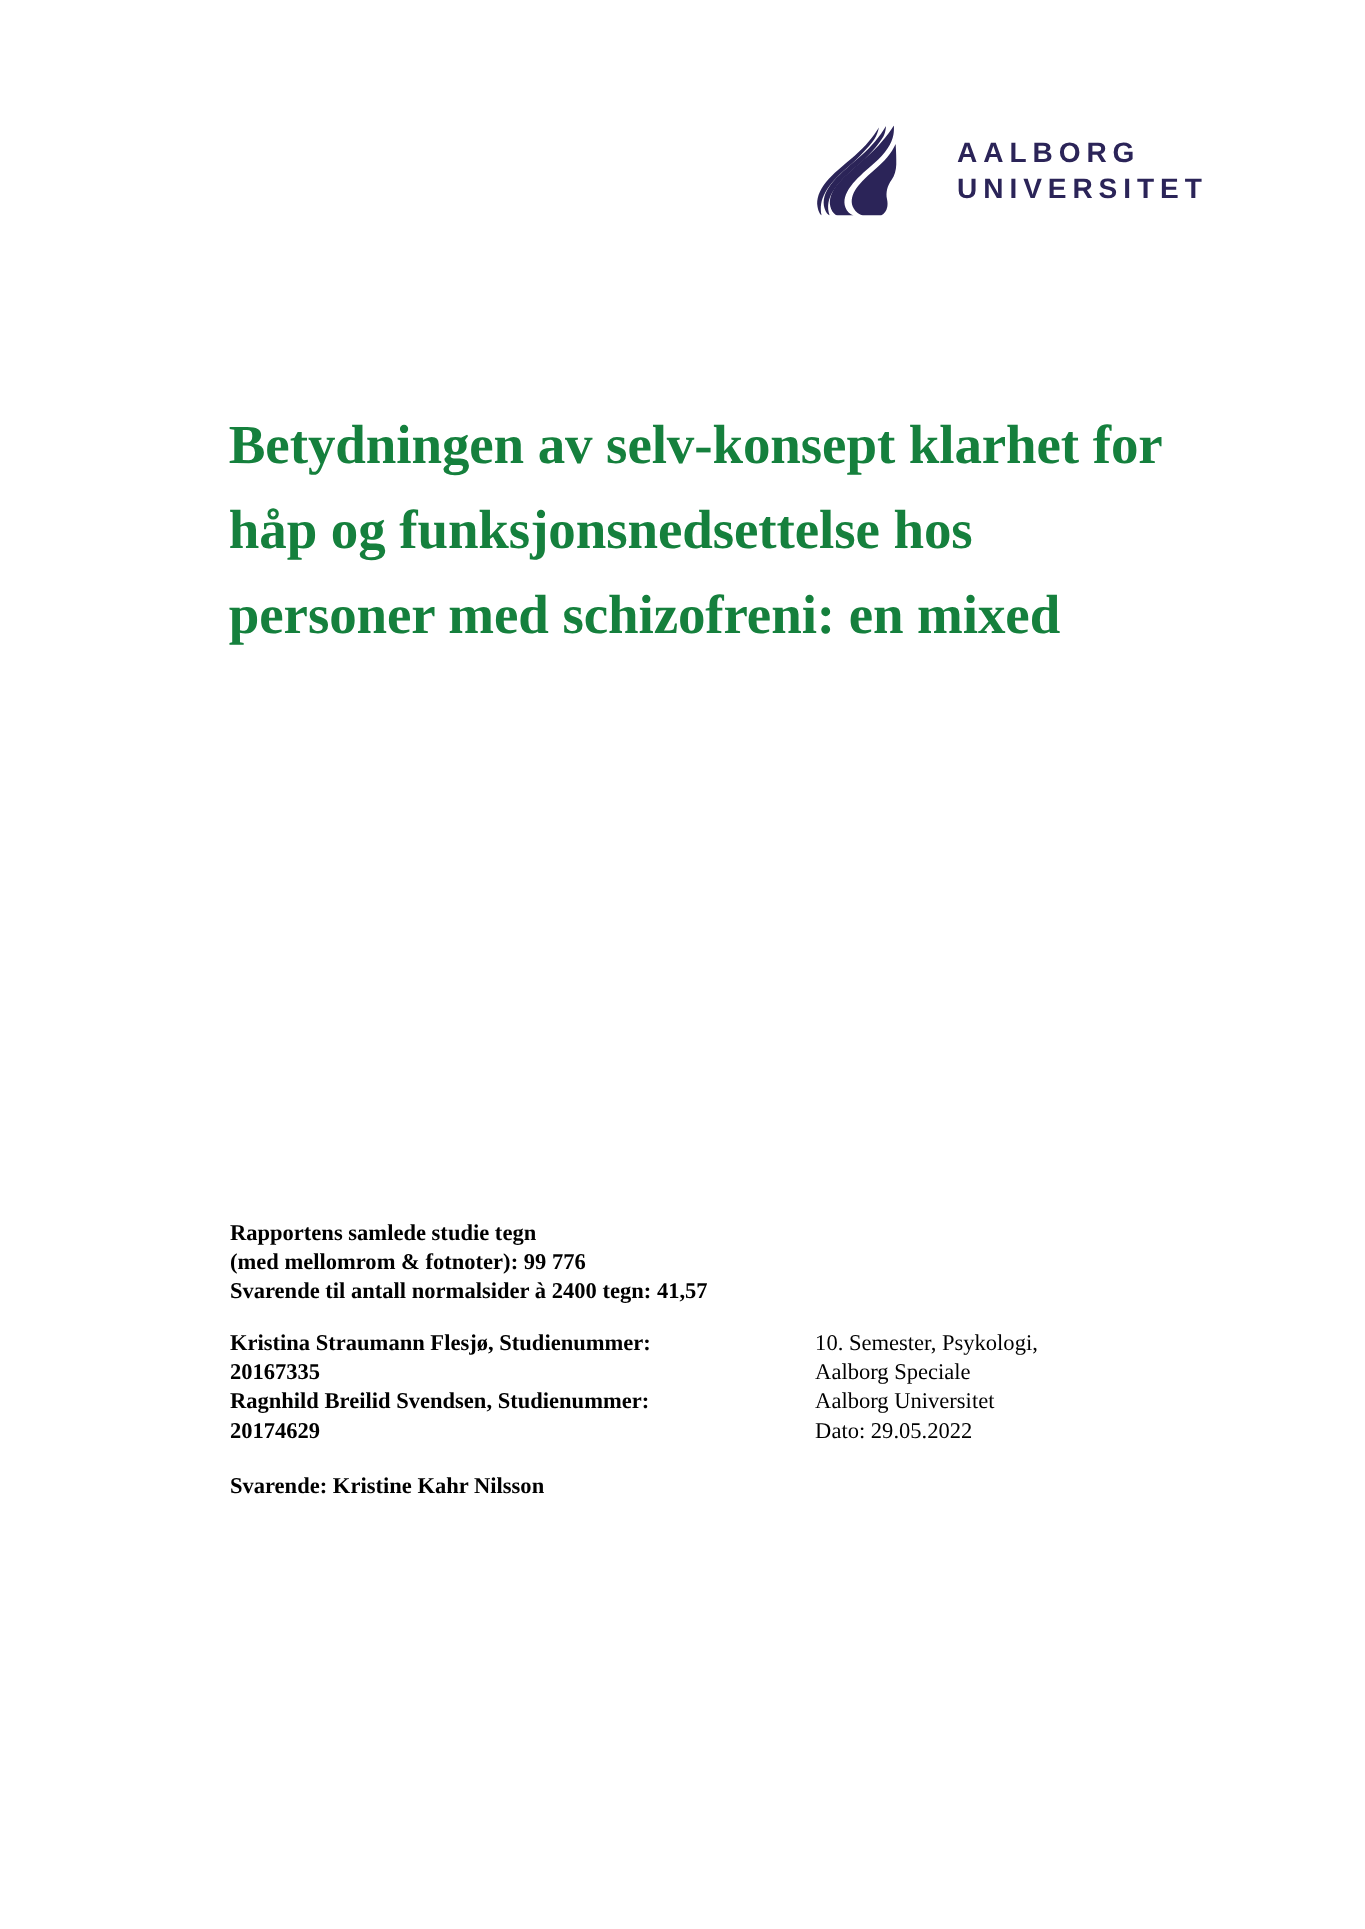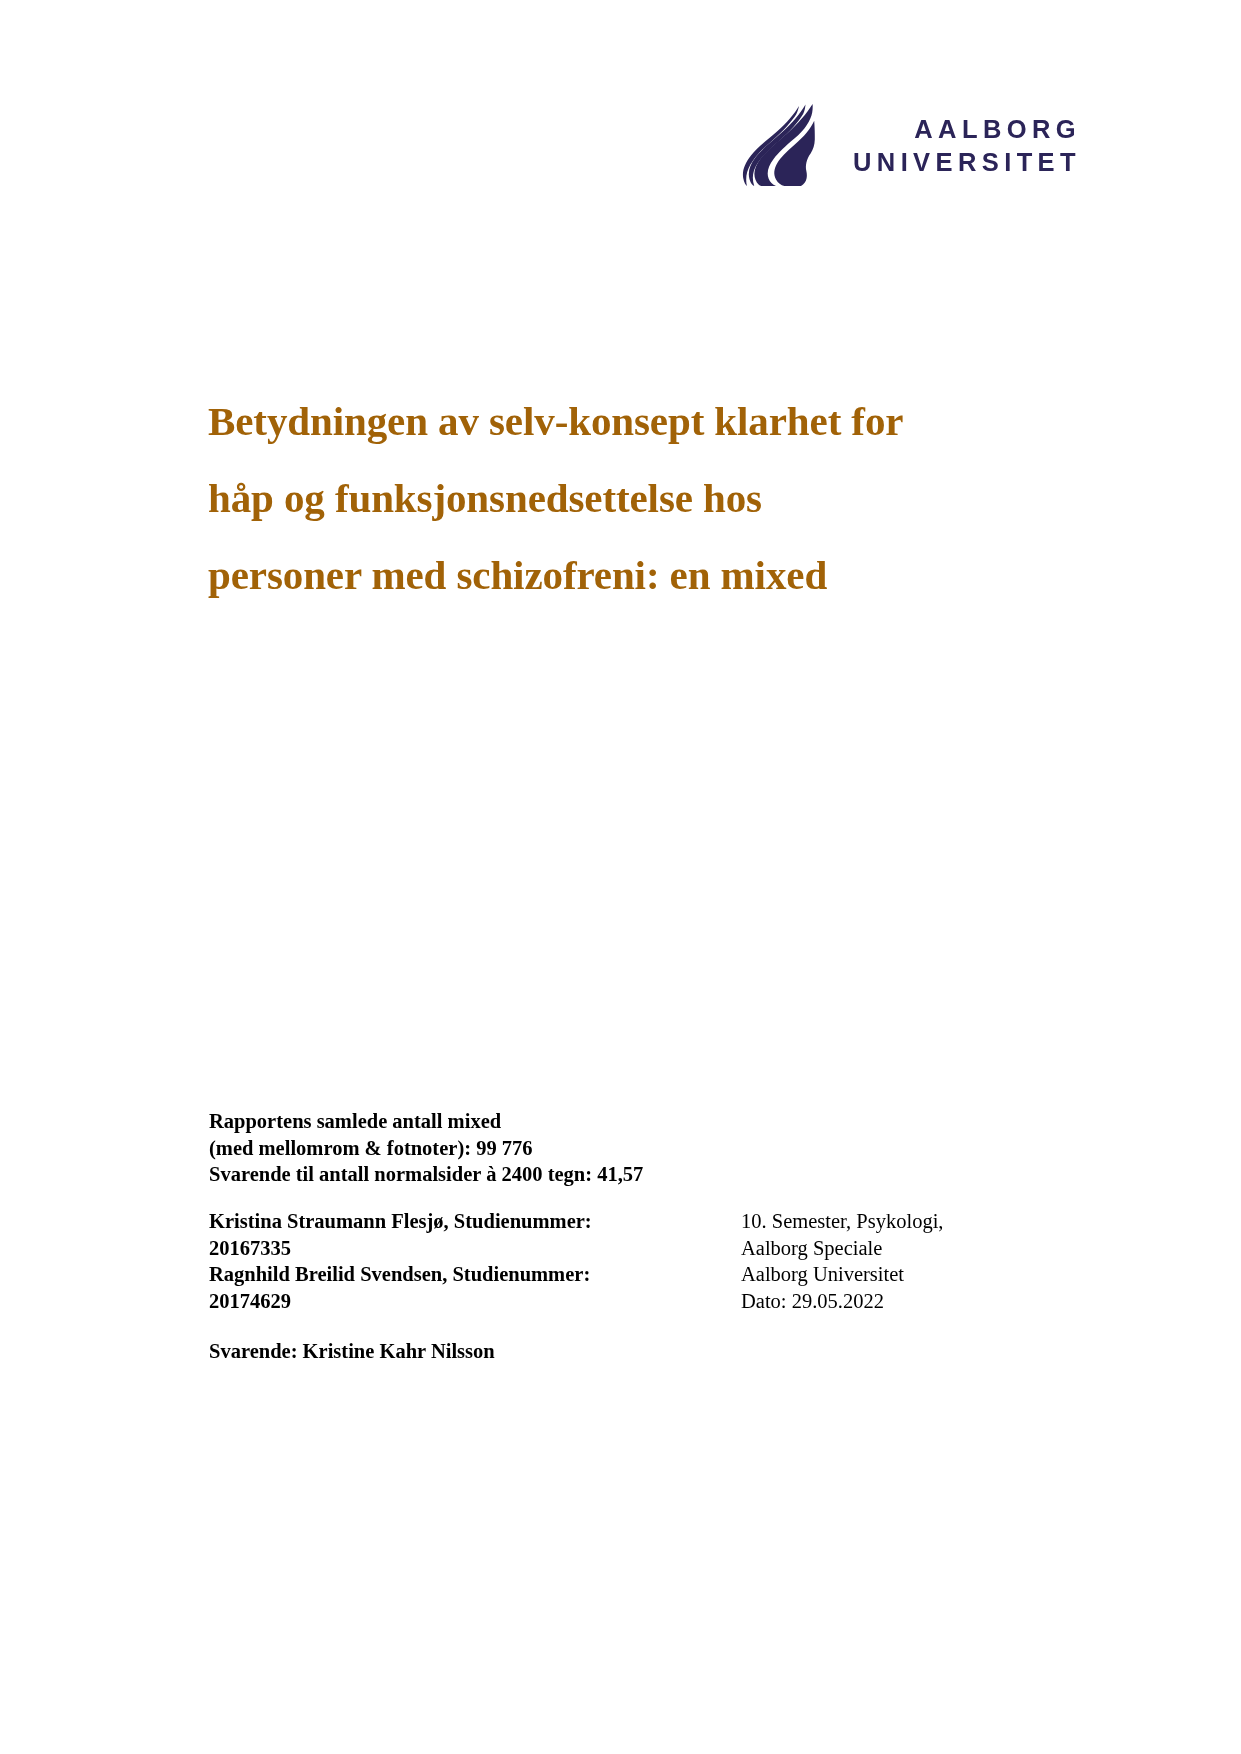--- a/index.html
+++ b/index.html
@@ -15,25 +15,24 @@
     font-family: "Liberation Serif", "DejaVu Serif", serif;
     color: #000000;
     overflow: hidden;
     box-sizing: border-box;
   }
 
   
   .logo-block {
     position: absolute;
     left: 736px;
-    top: 104px;
+    top: 114px;
     display: flex;
     align-items: center;
-    gap: 31px;
-    text-align: right;
+    gap: 48px;
   }
   .logo-mark {
     width: 86px;
     height: 82px;
     display: block;
     flex: none;
   }
   .logo-wordmark {
     display: flex;
     flex-direction: column;
@@ -48,27 +47,27 @@
     letter-spacing: 5.4px;
     line-height: 1;
     color: #2B2458;
     white-space: nowrap;
   }
 
   
   .doc-title {
     position: absolute;
     left: 208px;
-    top: 356px;
+    top: 332px;
     width: 800px;
     font-weight: 700;
-    font-size: 41px;
+    font-size: 50px;
     line-height: 77px;
     letter-spacing: -0.1px;
-    color: #a16207;
+    color: #15803d;
   }
   .doc-title .tline {
     display: block;
     white-space: nowrap;
   }
 
   
   .count-block {
     position: absolute;
     left: 209px;
@@ -137,21 +136,21 @@
     </div>
   </div>
 
   <h1 class="doc-title">
     <span class="tline">Betydningen av selv-konsept klarhet for</span>
     <span class="tline">håp og funksjonsnedsettelse hos</span>
     <span class="tline">personer med schizofreni: en mixed</span>
   </h1>
 
   <div class="count-block">
-    <span class="cline">Rapportens samlede antall mixed</span>
+    <span class="cline">Rapportens samlede studie tegn</span>
     <span class="cline">(med mellomrom &amp; fotnoter): 99 776</span>
     <span class="cline">Svarende til antall normalsider à 2400 tegn: 41,57</span>
   </div>
 
   <div class="meta-block">
     <div class="meta-col-left">
       <span class="meta-line">Kristina Straumann Flesjø, Studienummer:</span>
       <span class="meta-line">20167335</span>
       <span class="meta-line">Ragnhild Breilid Svendsen, Studienummer:</span>
       <span class="meta-line">20174629</span>

